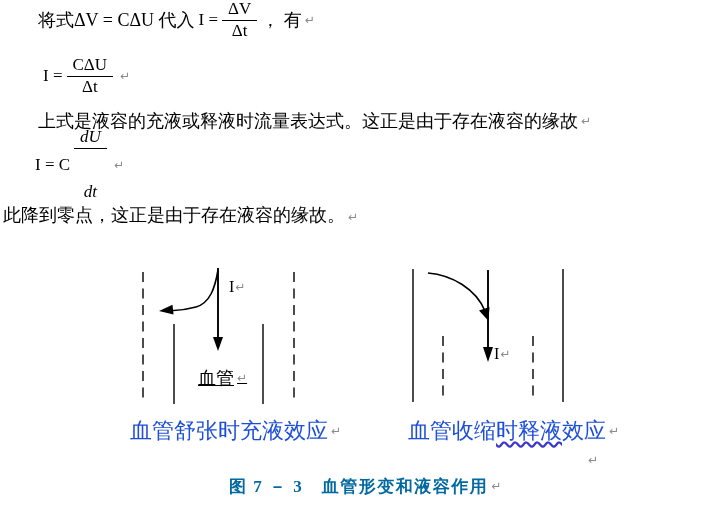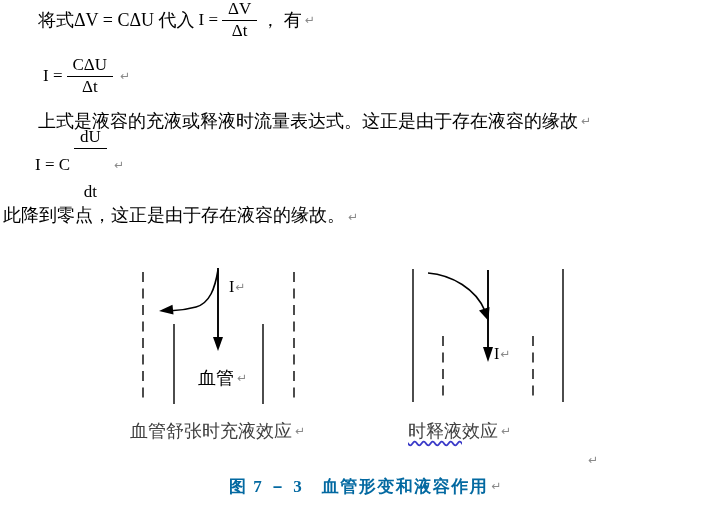--- a/index.html
+++ b/index.html
@@ -14,28 +14,28 @@
   .cjk{font-family:"Liberation Serif", serif;font-size:18px;color:#000;}
   .math{font-family:"Liberation Serif", serif;font-size:17px;color:#000;white-space:nowrap;}
   .row{position:absolute;display:flex;align-items:center;white-space:nowrap;}
   .frac{
     display:inline-flex;flex-direction:column;align-items:center;
     font-family:"Liberation Serif", serif;font-size:17px;line-height:1.1;
     margin:0 4px;color:#000;
   }
   .frac .num{display:block;padding:0 6px 1px;border-bottom:1px solid #000;}
   .frac .den{display:block;padding-top:1px;text-align:center;}
-  .italic{gap:33px;}
+  .italic{font-style:italic;gap:33px;}
   .pilcrow{
     font-family:"DejaVu Sans", sans-serif;
     color:#8a8a8a;font-size:12px;margin-left:3px;line-height:1;
   }
   .abs{position:absolute;}
   .label-i{font-family:"Liberation Serif", serif;font-size:16px;color:#000;}
-  .caption{font-family:Liberation Serif, serif;font-size:18px;color:#404040;white-space:nowrap;}
+  .caption{font-family:Liberation Serif, serif;font-size:22px;color:#1d4ed8;white-space:nowrap;}
   .squiggle{
     text-decoration-line:underline;
     text-decoration-style:wavy;
     text-decoration-color:#3a3ac8;
     text-underline-offset:3px;
   }
   .fig-caption{
     font-family:"Liberation Serif", serif;
     font-size:17px;font-weight:bold;letter-spacing:1.5px;
     color:#0369a1;white-space:nowrap;
@@ -109,36 +109,37 @@
     <polygon points="483,85 493,85 488,100"></polygon>
     <path class="curve" d="M 428,11 C 452,13 476,27 485,49"></path>
     <polygon points="488.5,59 479,48.5 489.5,45"></polygon>
   </svg>
 
   <div class="row" style="left:229px;top:279px;height:16px;">
     <span class="label-i">I</span>
     <span class="pilcrow" style="margin-left:1px;">↵</span>
   </div>
 
-  <div class="row" style="left:198px;top:368px;height:20px;">
+  <div class="row" style="left:198px;top:368px;height:20px;text-decoration:underline;">
     <span class="cjk">血管</span>
     <span class="pilcrow">↵</span>
   </div>
 
   <div class="row" style="left:494px;top:346px;height:16px;">
     <span class="label-i">I</span>
     <span class="pilcrow" style="margin-left:1px;">↵</span>
   </div>
 
   <div class="row" style="left:130px;top:420px;height:22px;">
     <span class="caption">血管舒张时充液效应</span>
     <span class="pilcrow">↵</span>
   </div>
 
   <div class="row" style="left:408px;top:420px;height:22px;">
+    <span class="caption">血管收缩</span>
       <span class="caption squiggle">时释液</span>
       <span class="caption">效应</span>
     <span class="pilcrow">↵</span>
   </div>
 
   <div class="abs" style="left:585px;top:450px;">
     <span class="pilcrow">↵</span>
   </div>
 
   <div class="row" style="left:229px;top:474px;height:24px;">

